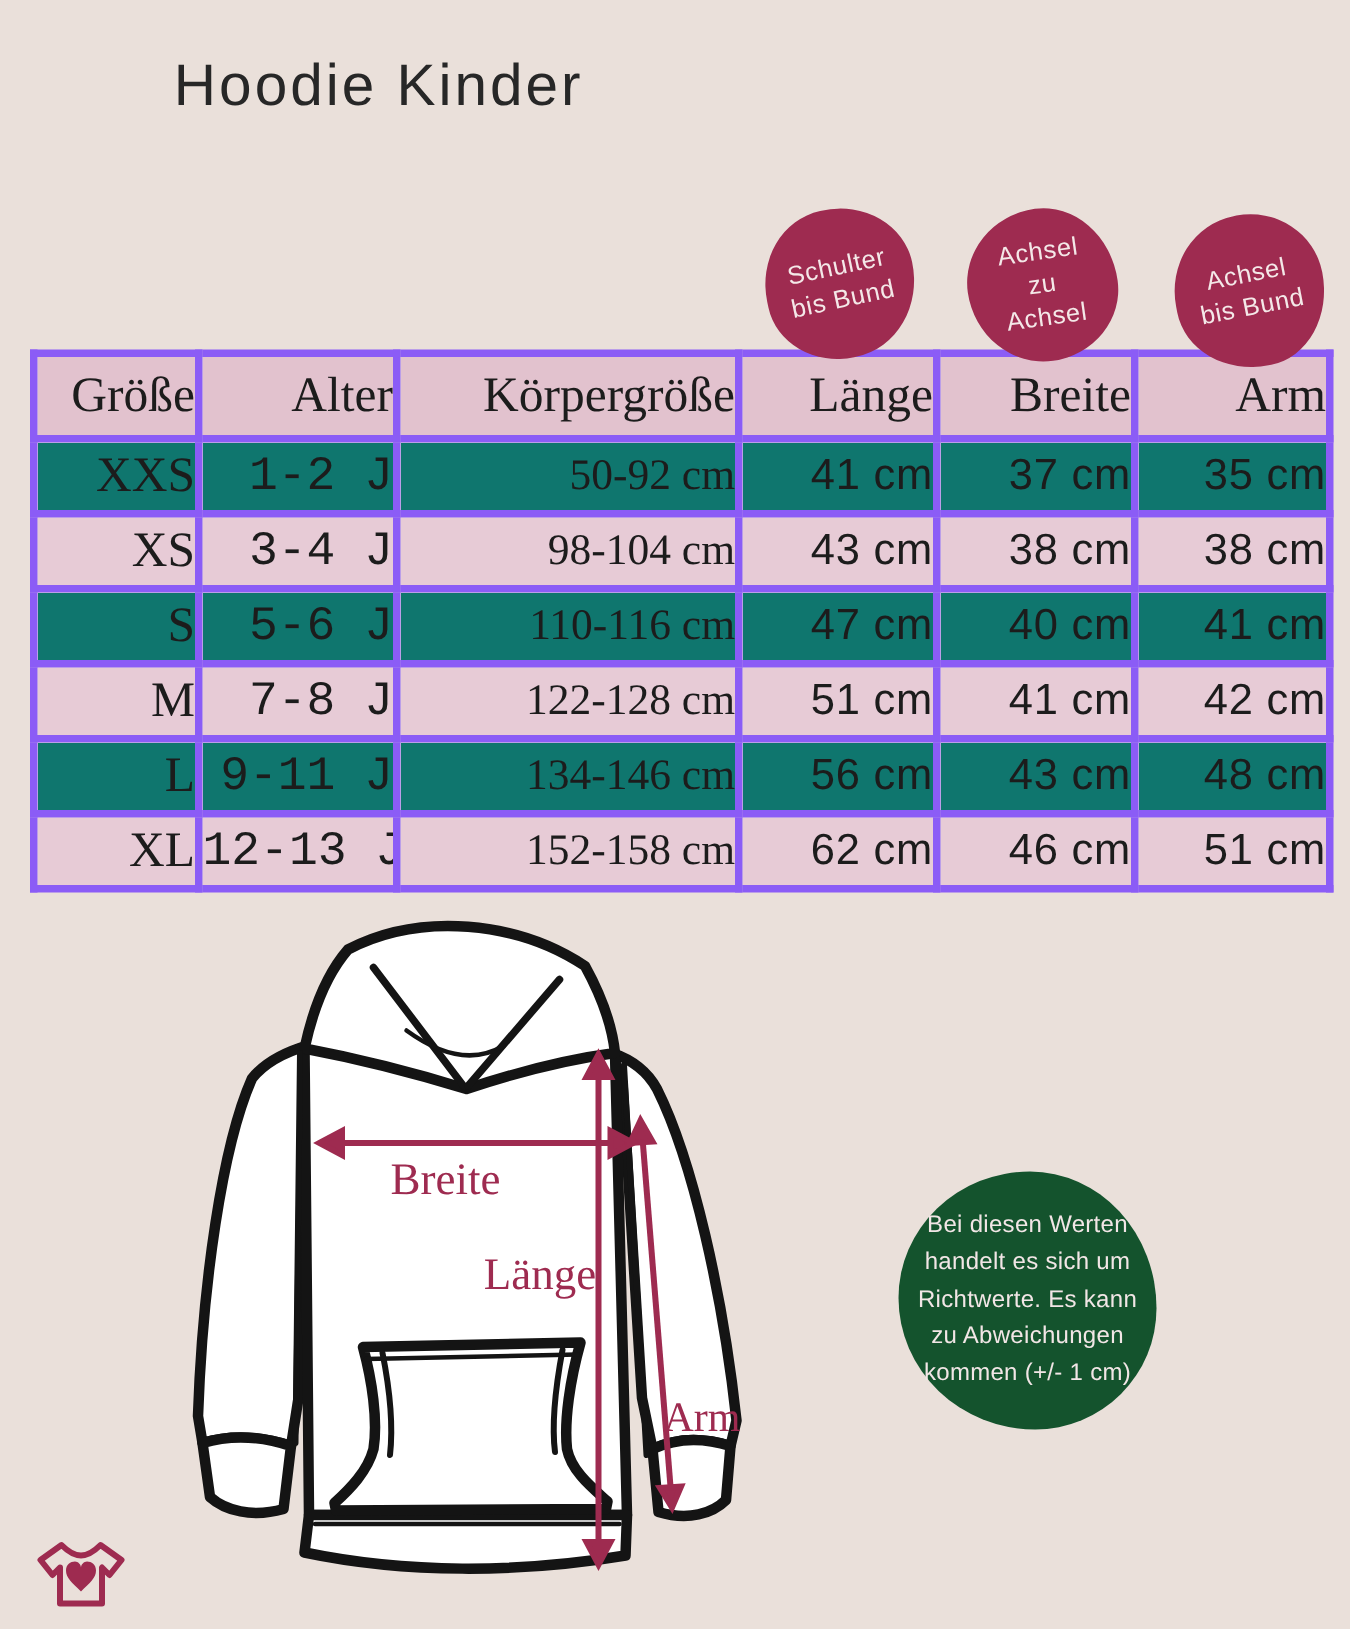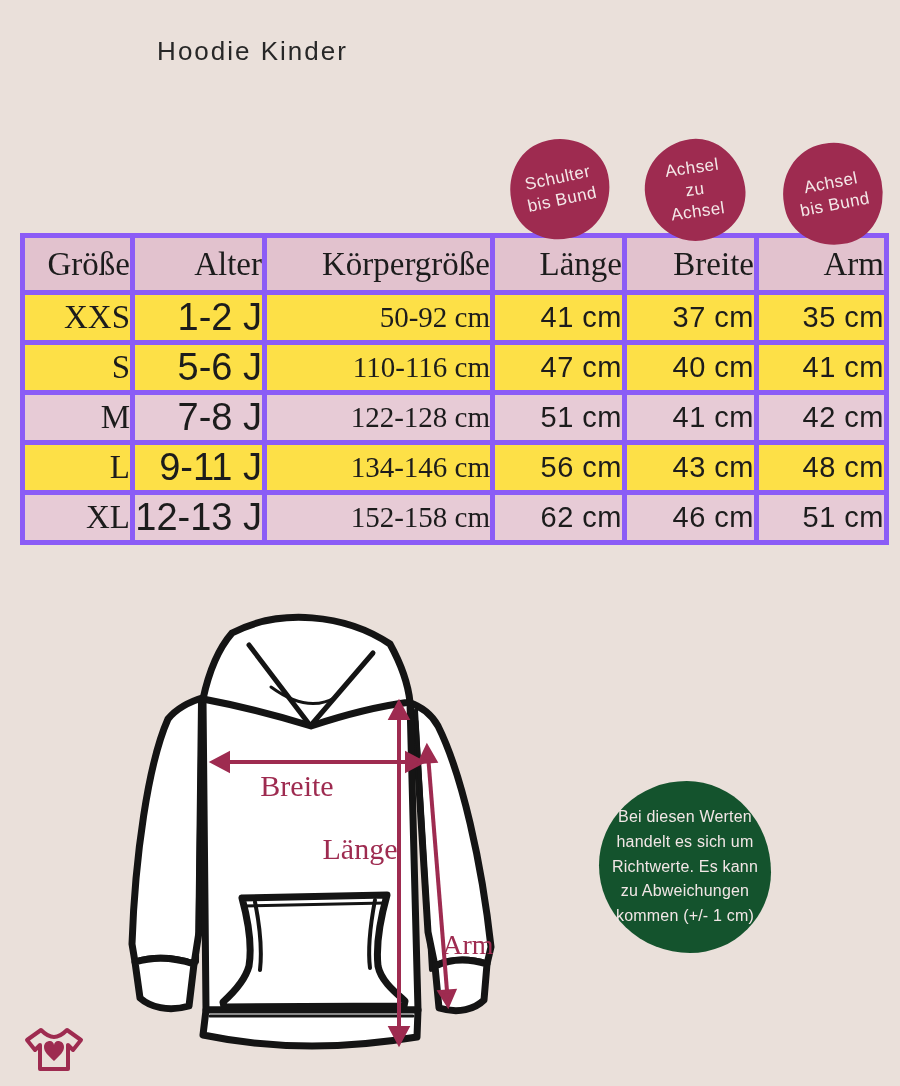--- a/index.html
+++ b/index.html
@@ -9,21 +9,21 @@
     font-family:"Liberation Sans",sans-serif;
   }
   
   .title-block{position:absolute;left:0;top:34px;width:505px;text-align:center;}
   .title{
     font-family:"Liberation Serif",serif;font-size:66px;line-height:1.05;
     color:#191919;letter-spacing:1px;font-weight:500;
   }
   .subtitle{
     font-family:"Liberation Sans",sans-serif;font-weight:300;
-    font-size:26px;color:#272727;letter-spacing:2px;margin-top:2px;
+    font-size:39px;color:#272727;letter-spacing:2px;margin-top:2px;
   }
   
   .stamp{
     position:absolute;background:#9e2b50;color:#f4e8e8;
     display:flex;flex-direction:column;align-items:center;justify-content:center;
     text-align:center;font-weight:300;font-size:17px;line-height:1.3;
     letter-spacing:.5px;z-index:5;
   }
   .stamp span{display:block;}
   #stamp1{left:510px;top:139px;width:100px;height:100px;
@@ -38,24 +38,24 @@
     border-collapse:collapse;table-layout:fixed;z-index:2;
   }
   table.size th,table.size td{
     border:5px solid #8b5cf6;text-align:right;vertical-align:middle;
     padding:0;color:#1c1c1c;overflow:hidden;white-space:nowrap;
   }
   table.size thead tr{height:57px;}
   table.size tbody tr{height:50px;}
   table.size th{background:#e2c2ce;font-family:"Liberation Serif",serif;
     font-weight:normal;font-size:33px;}
-  tr.row-light td{background:#fde047;}
+  tr.row-light td{background:#0f766e;}
   tr.row-dark td{background:#e7cbd6;}
   td.c-size{font-family:"Liberation Serif",serif;font-size:33px;}
-  td.c-age{font-family:Liberation Sans, sans-serif;font-size:38px;}
+  td.c-age{font-family:Liberation Mono, monospace;font-size:32px;}
   td.c-body{font-family:"Liberation Serif",serif;font-size:29px;}
   td.c-thin{font-family:"Liberation Sans",sans-serif;font-weight:300;
     font-size:29px;color:#2c2c2c;letter-spacing:.5px;}
   
   .hoodie-svg{position:absolute;left:110px;top:602px;z-index:1;}
   
   .note{
     position:absolute;left:599px;top:781px;width:172px;height:172px;
     background:#14532d;color:#f2e6e6;
     border-radius:51% 49% 47% 53% / 49% 53% 47% 51%;
@@ -108,20 +108,28 @@
   </thead>
   <tbody>
     <tr class="row-light">
       <td class="c-size">XXS</td>
       <td class="c-age">1-2 J</td>
       <td class="c-body">50-92 cm</td>
       <td class="c-thin">41 cm</td>
       <td class="c-thin">37 cm</td>
       <td class="c-thin">35 cm</td>
     </tr>
+    <tr class="row-dark">
+      <td class="c-size">XS</td>
+      <td class="c-age">3-4 J</td>
+      <td class="c-body">98-104 cm</td>
+      <td class="c-thin">43 cm</td>
+      <td class="c-thin">38 cm</td>
+      <td class="c-thin">38 cm</td>
+    </tr>
     <tr class="row-light">
       <td class="c-size">S</td>
       <td class="c-age">5-6 J</td>
       <td class="c-body">110-116 cm</td>
       <td class="c-thin">47 cm</td>
       <td class="c-thin">40 cm</td>
       <td class="c-thin">41 cm</td>
     </tr>
     <tr class="row-dark">
       <td class="c-size">M</td>

